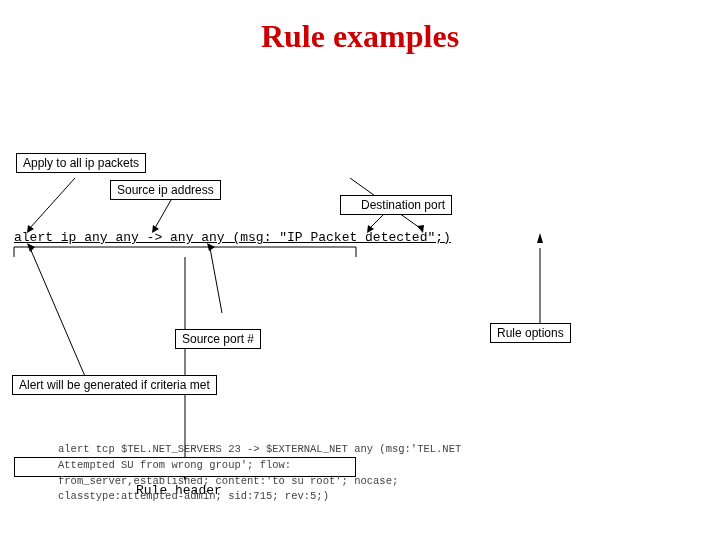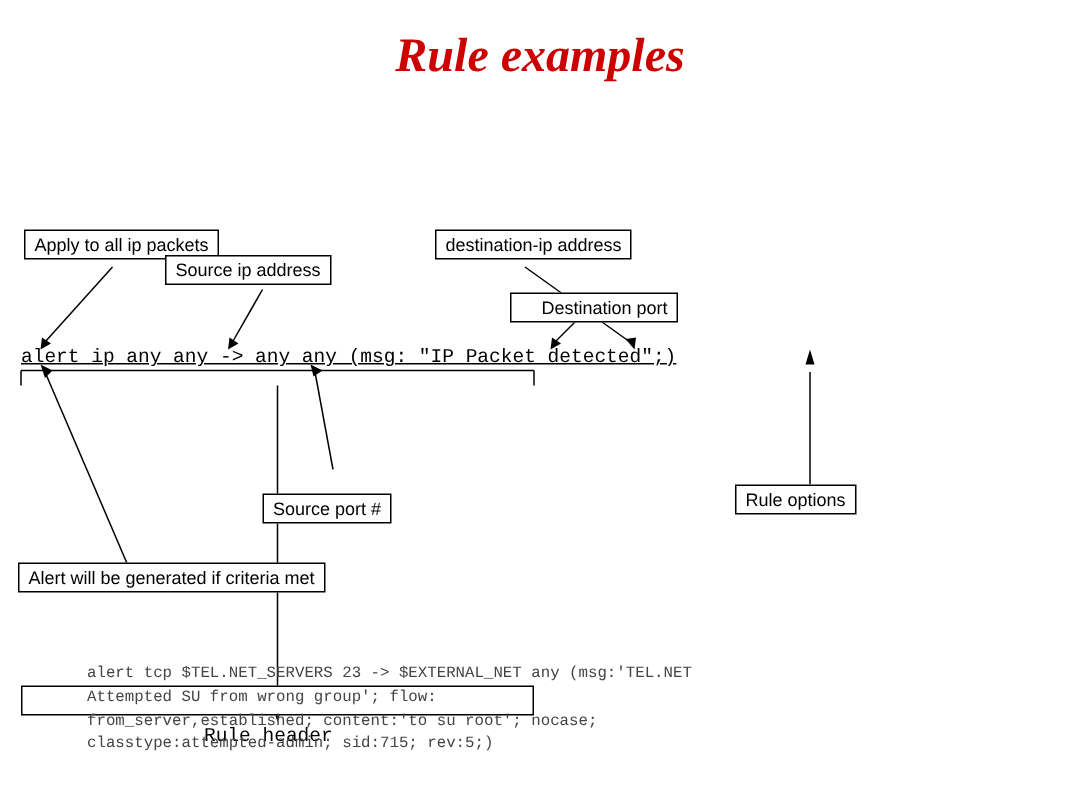--- a/index.html
+++ b/index.html
@@ -12,21 +12,20 @@
       position: relative;
     }
 
     .title {
       text-align: center;
       font-size: 32px;
       font-weight: bold;
       color: #cc0000;
       padding-top: 18px;
       font-family: 'Times New Roman', serif;
-      font-style: italic;
     }
 
     .diagram-area {
       position: relative;
       width: 708px;
       height: 460px;
       top: 10px;
     }
 
     
@@ -107,23 +106,22 @@
     <line x1="14" y1="182" x2="356" y2="182" stroke="#000" stroke-width="1"></line>
     <line x1="14" y1="182" x2="14" y2="192" stroke="#000" stroke-width="1"></line>
     <line x1="356" y1="182" x2="356" y2="192" stroke="#000" stroke-width="1"></line>
 
     <line x1="185" y1="192" x2="185" y2="405" stroke="#000" stroke-width="1"></line>
     <polygon points="182,408 185,416 188,408" fill="#000"></polygon>
   </svg>
 
   <div class="label-box" style="top: 88px; left: 16px;">Apply to all ip packets</div>
 
-  <div class="label-box" style="top: 88px; left: 290px;">destination-ip address</div>
 
-  <div class="label-box" style="top: 105px; left: 110px;">Source ip address</div>
+  <div class="label-box" style="top: 115px; left: 110px;">Source ip address</div>
 
   <div class="label-box" style="top: 130px; left: 340px; padding-left: 20px;">Destination port</div>
 
   <div class="rule-text">alert ip any any -&gt; any any (msg: "IP Packet detected";)</div>
 
   <div class="label-box" style="top: 264px; left: 175px;">Source port #</div>
 
   <div class="label-box" style="top: 258px; left: 490px;">Rule options</div>
 
   <div class="label-box" style="top: 310px; left: 12px;">Alert will be generated if criteria met</div>

